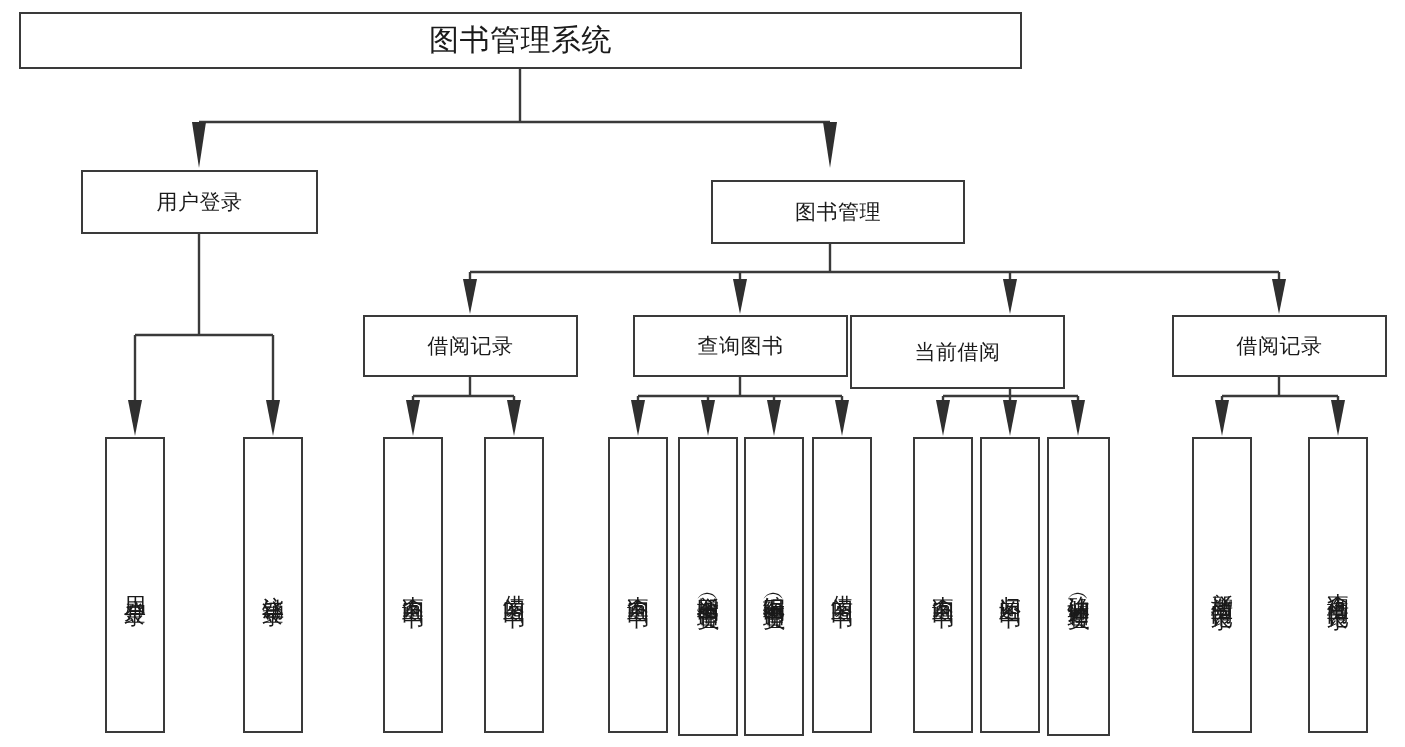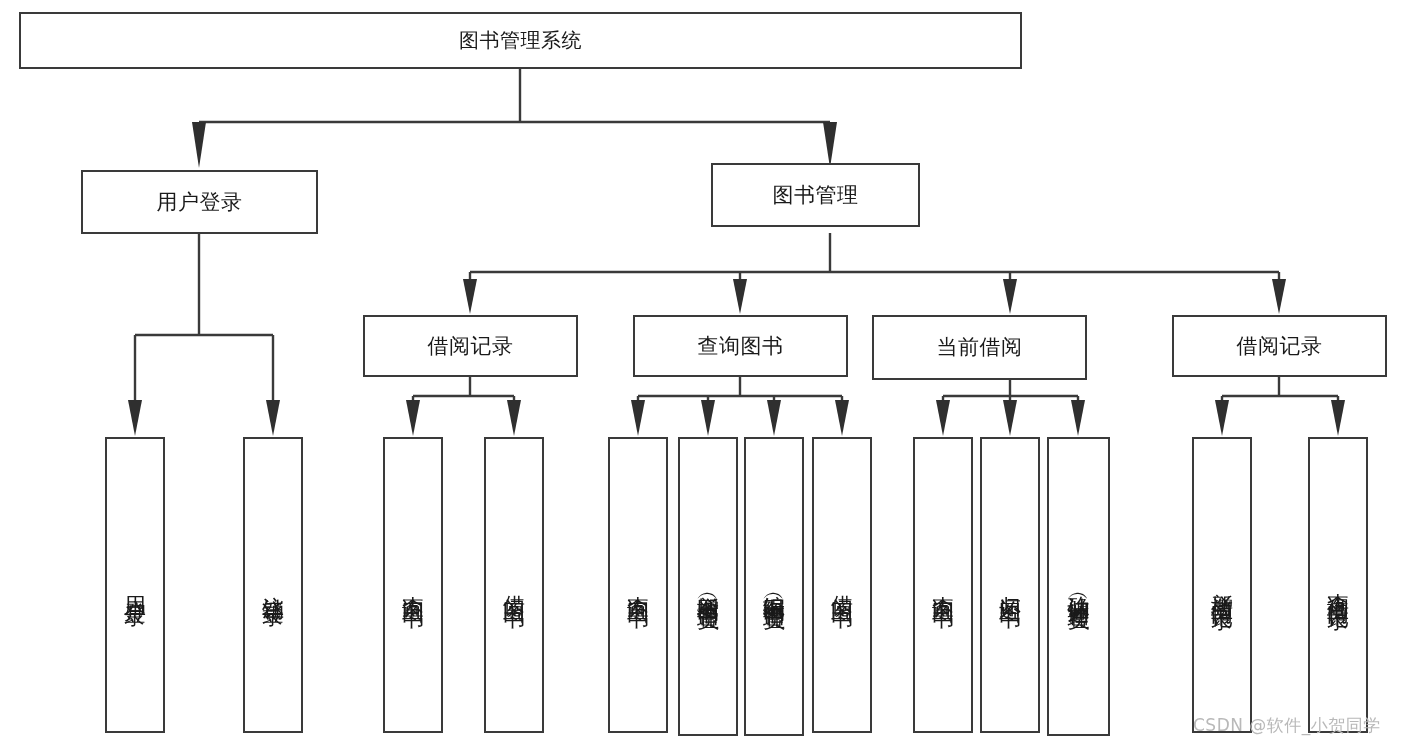--- a/index.html
+++ b/index.html
@@ -41,21 +41,21 @@
     text-align: center;
     line-height: 1.08;
     letter-spacing: 0.5px;
   }
   
   .node.horiz .label {
     font-size: 21px;
     white-space: nowrap;
   }
   .node.root .label {
-    font-size: 20px;
+    font-size: 30px;
   }
   
   .node.vert {
     align-items: center;
     justify-content: center;
     padding: 2px 0;
   }
   .node.vert .label {
     writing-mode: vertical-rl;
     text-orientation: upright;
@@ -158,31 +158,31 @@
     </g>
   </svg>
 
   <div class="node horiz root" style="left:19px; top:12px; width:1003px; height:57px;">
     <span class="label">图书管理系统</span>
   </div>
 
   <div class="node horiz" style="left:81px; top:170px; width:237px; height:64px;">
     <span class="label">用户登录</span>
   </div>
-  <div class="node horiz" style="left:711px; top:163px; width:209px; height:64px;">
+  <div class="node horiz" style="left:711px; top:180px; width:254px; height:64px;">
     <span class="label">图书管理</span>
   </div>
 
   <div class="node horiz" style="left:363px; top:315px; width:215px; height:62px;">
     <span class="label">借阅记录</span>
   </div>
   <div class="node horiz" style="left:633px; top:315px; width:215px; height:62px;">
     <span class="label">查询图书</span>
   </div>
-  <div class="node horiz" style="left:872px; top:315px; width:215px; height:65px;">
+  <div class="node horiz" style="left:850px; top:315px; width:215px; height:74px;">
     <span class="label">当前借阅</span>
   </div>
   <div class="node horiz" style="left:1172px; top:315px; width:215px; height:62px;font-family:Liberation Serif, serif;">
     <span class="label">借阅记录</span>
   </div>
 
   <div class="node vert" style="left:105px; top:437px; width:60px; height:296px;">
     <span class="label">用户登录</span>
   </div>
   <div class="node vert" style="left:243px; top:437px; width:60px; height:296px;">
@@ -219,15 +219,14 @@
     <span class="label">确认归还（管理员）</span>
   </div>
 
   <div class="node vert" style="left:1192px; top:437px; width:60px; height:296px;">
     <span class="label">新增借阅记录</span>
   </div>
   <div class="node vert" style="left:1308px; top:437px; width:60px; height:296px;">
     <span class="label">查询借阅记录</span>
   </div>
 
-  <div class="watermark" style="left:1193px; top:714px;">CSDN @软件_小贺同学</div>
 
 </div>
 
 </body></html>

